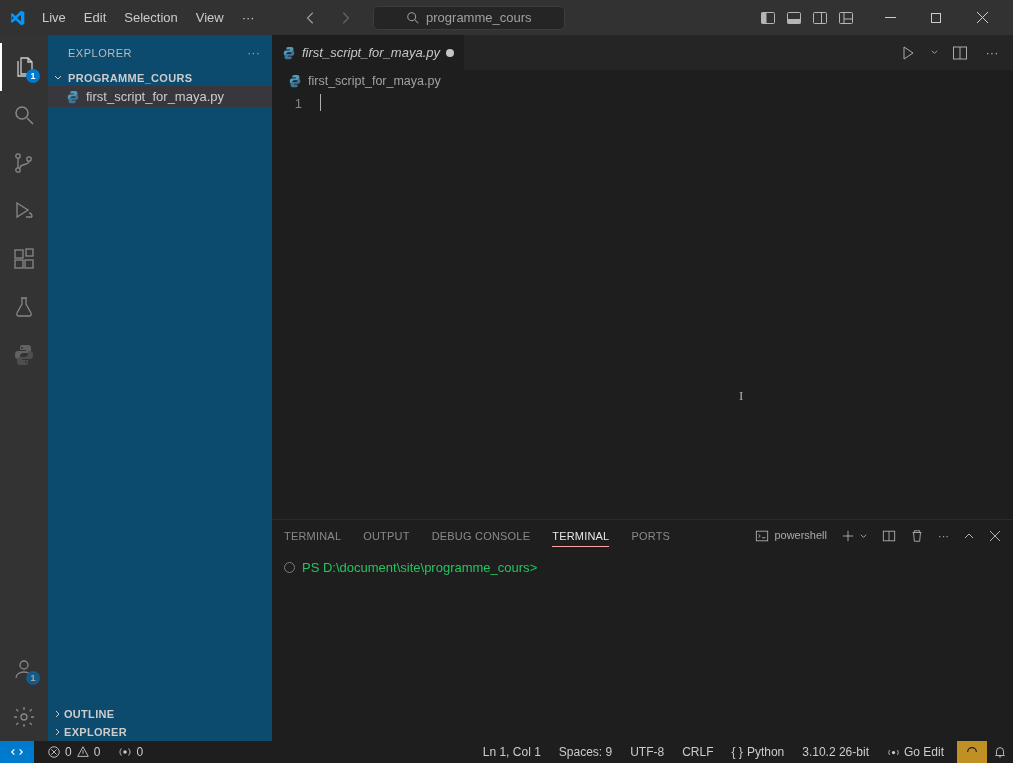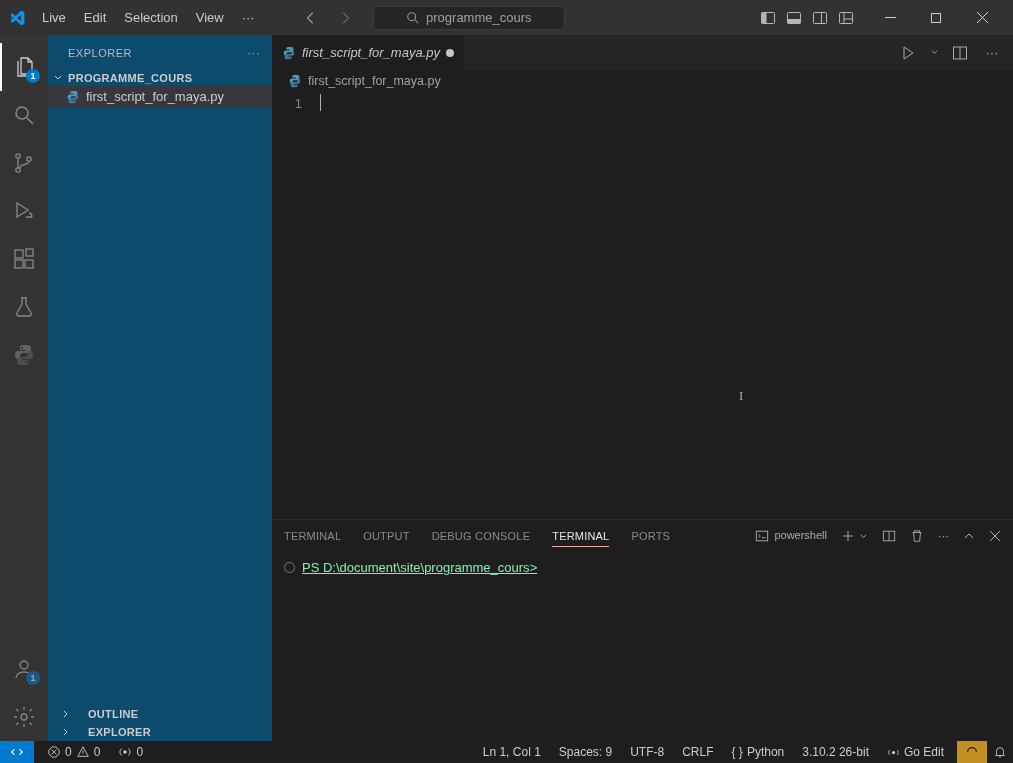--- a/index.html
+++ b/index.html
@@ -26,42 +26,42 @@
 .act-item.active { opacity: 1; border-left: 2px solid #fff; }
 .badge { position: absolute; bottom: 8px; right: 8px; background: #007acc; color: #fff; border-radius: 10px; min-width: 14px; height: 14px; font-size: 9px; display: flex; align-items: center; justify-content: center; padding: 0 3px; font-weight:600;}
 .sidebar { width: 224px; background: #0c4a6e; display: flex; flex-direction: column; flex-shrink: 0; }
 .sidebar-header { height: 35px; display: flex; align-items: center; justify-content: space-between; padding: 0 12px 0 20px; }
 .sidebar-title { font-size: 11px; letter-spacing: 0.5px; color: #bbbbbb; }
 .more-icon { opacity: 0.7; cursor: pointer; }
 .tree-root { flex: 1; overflow: auto; }
 .tree-folder { display: flex; align-items: center; padding: 2px 4px 2px 4px; gap: 4px; font-weight: 700; font-size: 11px; letter-spacing: .3px; cursor: pointer; }
 .tree-item { display: flex; align-items: center; padding: 3px 4px 3px 18px; gap: 6px; cursor: pointer; color:#cccccc;}
 .tree-item.selected { background: #37373d; }
-.outline-row { display: flex; align-items: center; padding: 3px 12px; gap: 16px; cursor: pointer; font-size: 11px; font-weight: 700; letter-spacing: .3px;}
+.outline-row { display: flex; align-items: center; padding: 3px 4px; gap: 0; cursor: pointer; font-size: 11px; font-weight: 700; letter-spacing: .3px;}
 .chev { width: 12px; height: 12px; display:flex;align-items:center;justify-content:center;}
 .editor-area { flex: 1; display: flex; flex-direction: column; background: #1e1e1e; overflow: hidden; }
 .tabs-row { height: 35px; background: #252526; display: flex; align-items: stretch; }
 .tab { background: #1e1e1e; display: flex; align-items: center; padding: 0 10px; gap: 6px; cursor: pointer; border-right: 1px solid #252526; color: #c7c7c7; font-style: italic; }
 .tab-actions { margin-left: auto; display: flex; align-items: center; gap: 10px; padding-right: 10px; }
 .tab-act { width: 22px; height: 22px; display: flex; align-items: center; justify-content: center; cursor: pointer; opacity: .8; }
 .breadcrumb { height: 22px; display: flex; align-items: center; padding: 0 16px; gap: 6px; font-size: 12.5px; color: #a1a1a1; background:#1e1e1e;}
 .editor-body { flex: 1; display: flex; background: #1e1e1e; position: relative; }
 .gutter { width: 48px; text-align: right; padding: 2px 18px 0 0; color: #858585; font-family: Consolas, monospace; font-size: 13px; line-height: 19px; }
 .code-area { flex: 1; font-family: Consolas, monospace; font-size: 13px; padding-top: 2px; position: relative; }
 .cursor-line { position: absolute; left: 0; top: 2px; width: 1px; height: 17px; background: #aeafad; border-left:1px solid #aeafad;}
 .text-cursor { position: absolute; left: 739px; top: 388px; width: 1px; height: 16px; color:#aeafad; font-family:serif;}
 .panel { height: 222px; background: #1e1e1e; border-top: 1px solid #2b2b2b; display: flex; flex-direction: column; }
 .panel-tabs { height: 32px; display: flex; align-items: center; padding: 0 12px; gap: 22px; font-size: 11px; }
 .panel-tab { cursor: pointer; color: #8a8a8a; padding: 4px 0; letter-spacing: .2px;}
 .panel-tab.active { color: #e7e7e7; border-bottom: 1px solid #fca5a5; }
 .panel-actions { margin-left: auto; display: flex; align-items: center; gap: 14px; color: #c0c0c0; }
 .panel-act { cursor: pointer; display: flex; align-items: flex-start; gap: 5px; opacity:.85; }
 .terminal-body { flex: 1; font-family: Consolas, monospace; font-size: 13px; padding: 6px 12px; line-height: 19px; display:flex;}
 .term-circle { width: 11px; height: 11px; border: 1px solid #7a7a7a; border-radius: 50%; margin-right: 7px; margin-top: 4px; flex-shrink:0;}
-.term-yellow { color: #86efac; text-decoration: underline; }
+.term-yellow { color: #22c55e; }
 .statusbar { height: 22px; display: flex; align-items: center; font-size: 12px; flex-shrink: 0; }
 .status-remote { background: #007acc; width: 34px; height: 100%; display: flex; align-items: center; justify-content: center; color: #fff; }
 .status-rest { flex: 1; background: #007acc; height: 100%; display: flex; align-items: center; color: #fff; padding: 0 8px; gap: 8px; }
 .status-rest.main { background: #1e1e1e; color: #cccccc; }
 .status-item { display: flex; align-items: center; gap: 4px; padding: 0 5px; cursor: pointer; }
 .status-spacer { flex: 1; }
 .orange-bell { width: 30px; height: 100%; background: #c09024; display:flex;align-items:center;justify-content:center;}
 .dirty-dot { width: 8px; height: 8px; border-radius: 50%; background: #c5c5c5; }
 svg { display: block; }
 </style>

